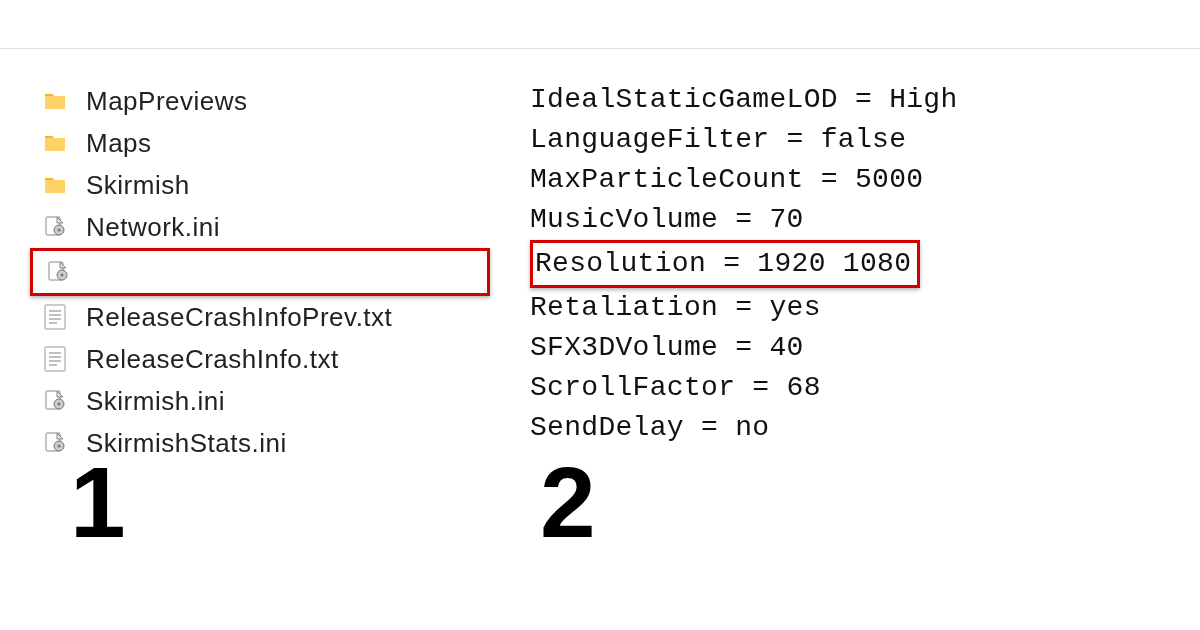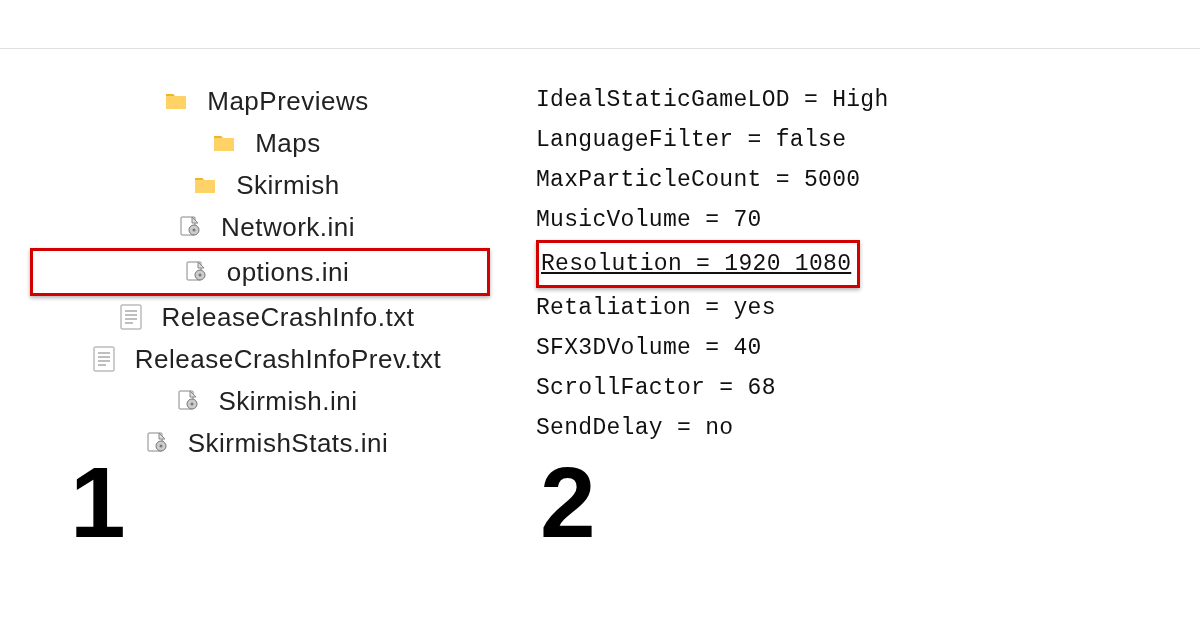--- a/index.html
+++ b/index.html
@@ -36,55 +36,52 @@
       padding-left: 40px;
     }
     .file-row {
       display: flex;
       align-items: center;
       height: 42px;
       padding-left: 12px;
       font-size: 26px;
       color: #222;
       letter-spacing: 0.5px;
-      justify-content: center;
     }
     .file-row.highlighted {
       border: 3px solid #d30000;
       box-shadow: 0 2px 4px rgba(0,0,0,0.3);
       height: 48px;
     }
     .icon {
       width: 26px;
       height: 26px;
       margin-right: 18px;
       flex-shrink: 0;
       display: flex;
       align-items: center;
       justify-content: center;
     }
     .folder-icon svg { width: 24px; height: 24px; }
     .ini-icon svg { width: 24px; height: 24px; }
     .txt-icon svg { width: 22px; height: 26px; }
     .text-line {
       font-family: Consolas, "Courier New", monospace;
-      font-size: 23px;
+      font-size: 28px;
       color: #111;
       line-height: 40px;
       letter-spacing: 0.3px;
       white-space: pre;
-      margin-left: 6px;
     }
     .text-line.highlighted {
       border: 3px solid #d30000;
       box-shadow: 0 2px 4px rgba(0,0,0,0.3);
       display: inline-block;
       padding: 0 6px 0 2px;
       line-height: 42px;
-      text-decoration: underline;
     }
     .step-number {
       position: absolute;
       bottom: 70px;
       font-size: 100px;
       font-weight: 900;
       color: #000;
       font-family: Arial, sans-serif;
     }
     .step-1 { left: 70px; }
@@ -143,47 +140,46 @@
 
     <div class="file-row highlighted">
       <span class="icon ini-icon">
         <svg viewBox="0 0 24 24">
             <rect x="3" y="2" width="14" height="18" rx="1" fill="#fff" stroke="#888" stroke-width="1"></rect>
             <path d="M14 2l6 6h-6z" fill="#ddd" stroke="#888" stroke-width="1"></path>
             <circle cx="16" cy="15" r="5" fill="#ccc" stroke="#777" stroke-width="1"></circle>
             <circle cx="16" cy="15" r="1.5" fill="#777"></circle>
           </svg>
       </span>
-      <span>options.ini</span>
     </div>
 
     <div class="file-row">
       <span class="icon txt-icon">
         <svg viewBox="0 0 22 26">
             <rect x="1" y="1" width="20" height="24" rx="1" fill="#fff" stroke="#999" stroke-width="1"></rect>
             <line x1="5" y1="7" x2="17" y2="7" stroke="#aaa" stroke-width="1.5"></line>
             <line x1="5" y1="11" x2="17" y2="11" stroke="#aaa" stroke-width="1.5"></line>
             <line x1="5" y1="15" x2="17" y2="15" stroke="#aaa" stroke-width="1.5"></line>
             <line x1="5" y1="19" x2="13" y2="19" stroke="#aaa" stroke-width="1.5"></line>
           </svg>
       </span>
-      <span>ReleaseCrashInfo.txt</span>
+      <span>ReleaseCrashInfoPrev.txt</span>
     </div>
 
     <div class="file-row">
       <span class="icon txt-icon">
         <svg viewBox="0 0 22 26">
             <rect x="1" y="1" width="20" height="24" rx="1" fill="#fff" stroke="#999" stroke-width="1"></rect>
             <line x1="5" y1="7" x2="17" y2="7" stroke="#aaa" stroke-width="1.5"></line>
             <line x1="5" y1="11" x2="17" y2="11" stroke="#aaa" stroke-width="1.5"></line>
             <line x1="5" y1="15" x2="17" y2="15" stroke="#aaa" stroke-width="1.5"></line>
             <line x1="5" y1="19" x2="13" y2="19" stroke="#aaa" stroke-width="1.5"></line>
           </svg>
       </span>
-      <span>ReleaseCrashInfoPrev.txt</span>
+      <span>ReleaseCrashInfo.txt</span>
     </div>
 
     <div class="file-row">
       <span class="icon ini-icon">
         <svg viewBox="0 0 24 24">
             <rect x="3" y="2" width="14" height="18" rx="1" fill="#fff" stroke="#888" stroke-width="1"></rect>
             <path d="M14 2l6 6h-6z" fill="#ddd" stroke="#888" stroke-width="1"></path>
             <circle cx="16" cy="15" r="5" fill="#ccc" stroke="#777" stroke-width="1"></circle>
             <circle cx="16" cy="15" r="1.5" fill="#777"></circle>
           </svg>

